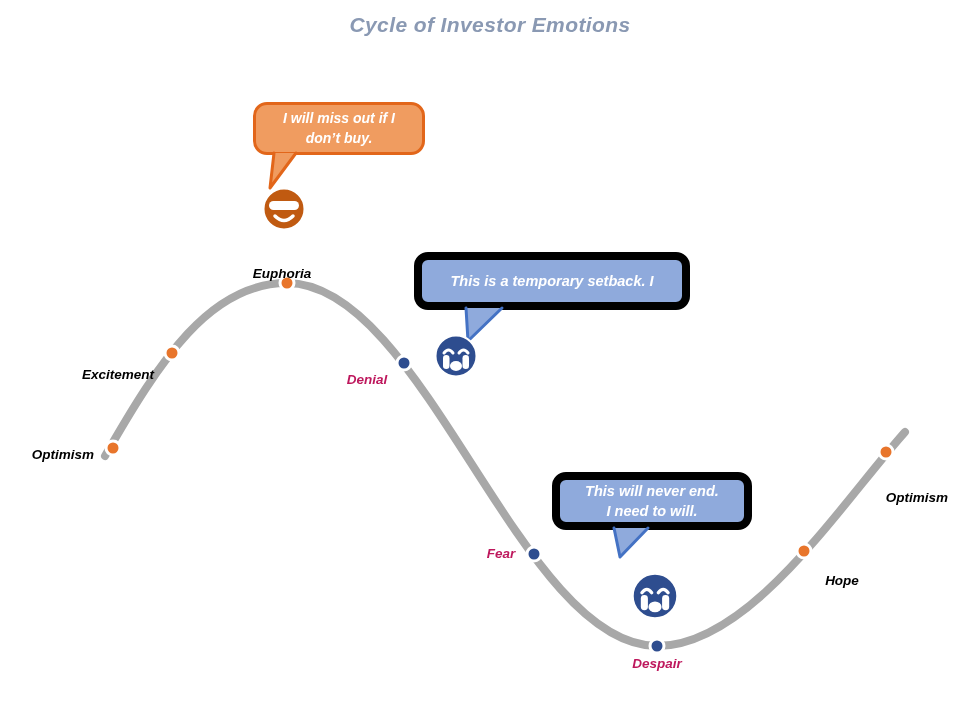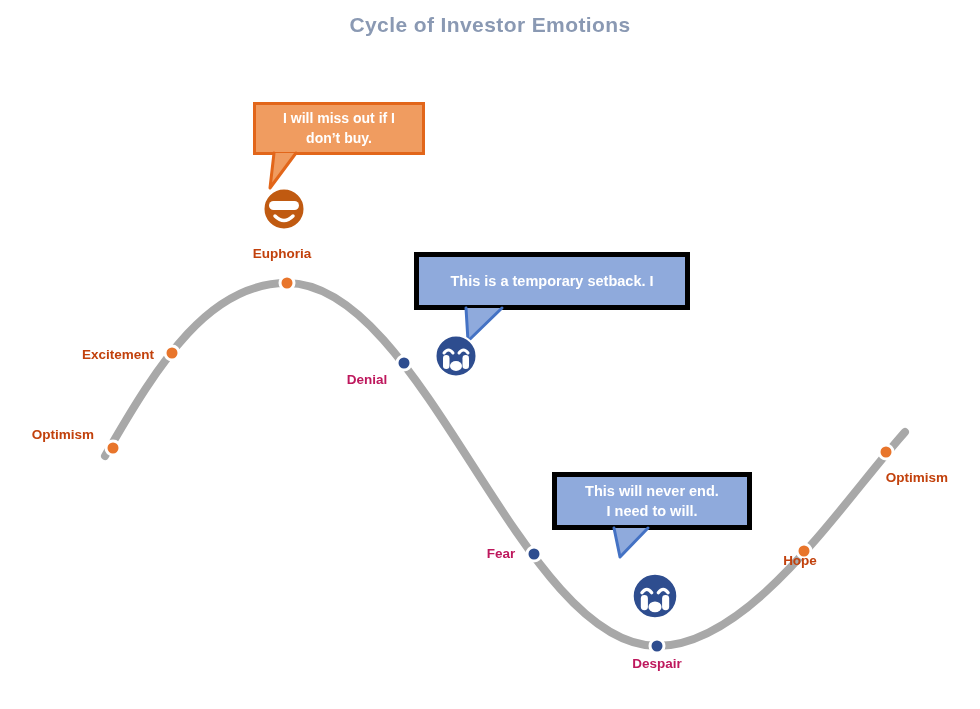--- a/index.html
+++ b/index.html
@@ -5,20 +5,21 @@
   * { margin: 0; padding: 0; box-sizing: border-box; }
   html, body { background: #ffffff; }
   body { font-family: "Liberation Sans", sans-serif; }
 
   .stage {
     position: relative;
     width: 980px;
     height: 709px;
     background: #ffffff;
     overflow: hidden;
+    font-style: italic;
   }
 
   .title {
     position: absolute;
     top: 13px;
     left: 0;
     width: 100%;
     text-align: center;
     font-size: 21px;
     font-weight: bold;
@@ -43,42 +44,42 @@
   .dot.pos { fill: #e8752b; }
   .dot.neg { fill: #2e4d8f; }
 
   .pt-label {
     position: absolute;
     transform: translate(-50%, -50%);
     font-size: 13.5px;
     font-weight: bold;
     white-space: nowrap;
   }
-  .pt-label.pos { color: #c2410c; }
+  .pt-label.pos { color: #000000; margin-top: 20px; }
   .pt-label.neg { color: #be185d; }
 
   .bubble {
     position: absolute;
-    border-radius: 0;
+    border-radius: 14px;
     color: #ffffff;
     font-weight: bold;
     text-align: center;
     display: flex;
     flex-direction: column;
     justify-content: center;
     line-height: 1.4;
   }
   .bubble.orange {
     background: #f09c60;
     border: 3px solid #e2661a;
     font-size: 14px;
   }
   .bubble.blue {
     background: #8faadc;
-    border: 5px solid #000000;
+    border: 8px solid #000000;
     font-size: 14.5px;
   }
 
   .tail-svg { position: absolute; overflow: visible; }
   .tail-orange {
     fill: #f09c60;
     stroke: #e2661a;
     stroke-width: 3;
     stroke-linejoin: round;
     stroke-linecap: round;
@@ -111,21 +112,21 @@
     <circle class="dot pos" cx="804" cy="551" r="7"></circle>
     <circle class="dot pos" cx="886" cy="452" r="7"></circle>
   </svg>
 
   <div class="pt-label pos" style="left:63px;top:434px">Optimism</div>
   <div class="pt-label pos" style="left:118px;top:354px">Excitement</div>
   <div class="pt-label pos" style="left:282px;top:253px">Euphoria</div>
   <div class="pt-label neg" style="left:367px;top:379px">Denial</div>
   <div class="pt-label neg" style="left:501px;top:553px">Fear</div>
   <div class="pt-label neg" style="left:657px;top:663px">Despair</div>
-  <div class="pt-label pos" style="left:800px;top:560px">Hope</div>
+  <div class="pt-label pos" style="left:842px;top:560px">Hope</div>
   <div class="pt-label pos" style="left:917px;top:477px">Optimism</div>
 
   <div class="bubble orange" style="left:253px;top:102px;width:172px;height:53px">
     <div>I will miss out if I</div>
     <div>don’t buy.</div>
   </div>
   <svg class="tail-svg" style="left:260px;top:152px" width="44" height="40">
     <path class="tail-orange" d="M36 1 L10 36 L14 1"></path>
   </svg>
 

